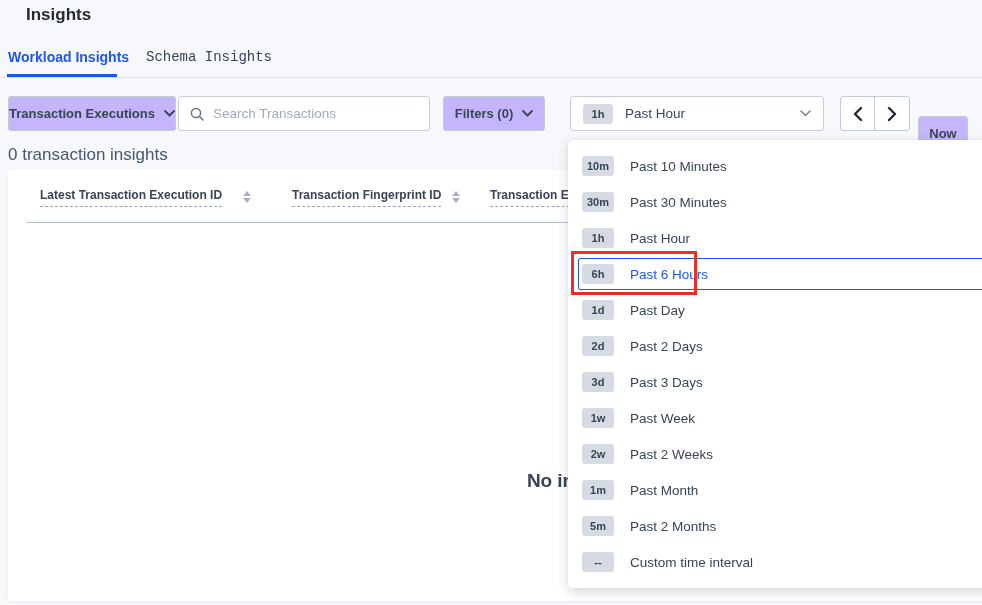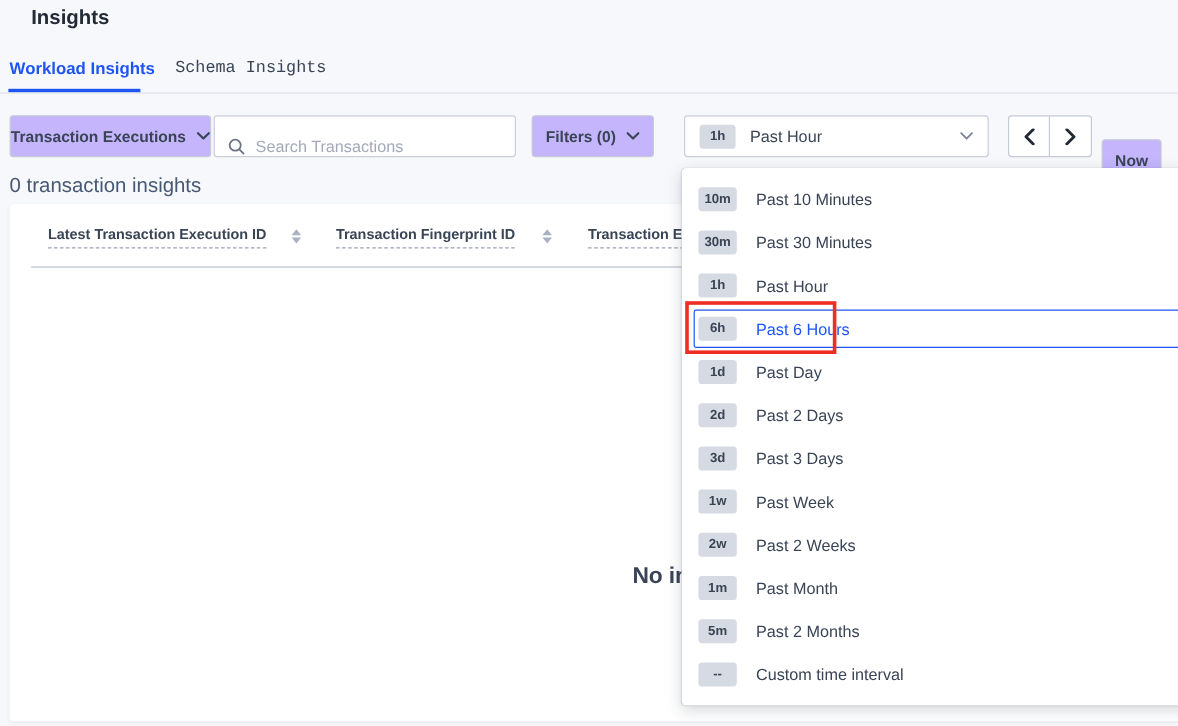--- a/index.html
+++ b/index.html
@@ -30,21 +30,21 @@
   
   .btn{
     position:absolute;top:96px;height:35px;background:#c4b5fd;border:1px solid var(--border);
     border-radius:3px;display:flex;align-items:center;justify-content:center;gap:9px;
     font-size:13px;font-weight:bold;color:var(--slate);cursor:pointer;
   }
   .type-select{left:8px;width:168px;}
   .filters-btn{left:443px;width:102px;}
   .search-box{
     position:absolute;left:178px;top:96px;width:252px;height:35px;background:#fff;
-    border:1px solid #c9ced9;border-radius:3px;display:flex;align-items:flex-end;padding:0 10px;gap:8px;
+    border:1px solid #c9ced9;border-radius:3px;display:flex;align-items:center;padding:0 10px;gap:8px;
   }
   .search-box input{
     border:none;outline:none;flex:1;font-size:13.5px;font-family:inherit;color:var(--slate);background:transparent;
   }
   .search-box input::placeholder{color:#a2aab9;}
   .time-picker{
     position:absolute;left:570px;top:96px;width:254px;height:35px;background:#fff;
     border:1px solid #c9ced9;border-radius:3px;display:flex;align-items:center;
     padding:0 12px;gap:12px;cursor:pointer;
   }
@@ -170,21 +170,21 @@
 
 <div class="col-header" style="left:40px;">
   <span class="txt">Latest Transaction Execution ID</span>
 </div>
 <div class="col-header" style="left:243px;top:190px;">
   <span class="sort-icon">
       <i class="up"></i>
       <i class="down"></i>
     </span>
 </div>
-<div class="col-header" style="left:280px;">
+<div class="col-header" style="left:292px;">
   <span class="txt">Transaction Fingerprint ID</span>
 </div>
 <div class="col-header" style="left:452px;top:190px;">
   <span class="sort-icon">
       <i class="up"></i>
       <i class="down"></i>
     </span>
 </div>
 <div class="col-header" style="left:490px;">
   <span class="txt">Transaction Ex</span>

